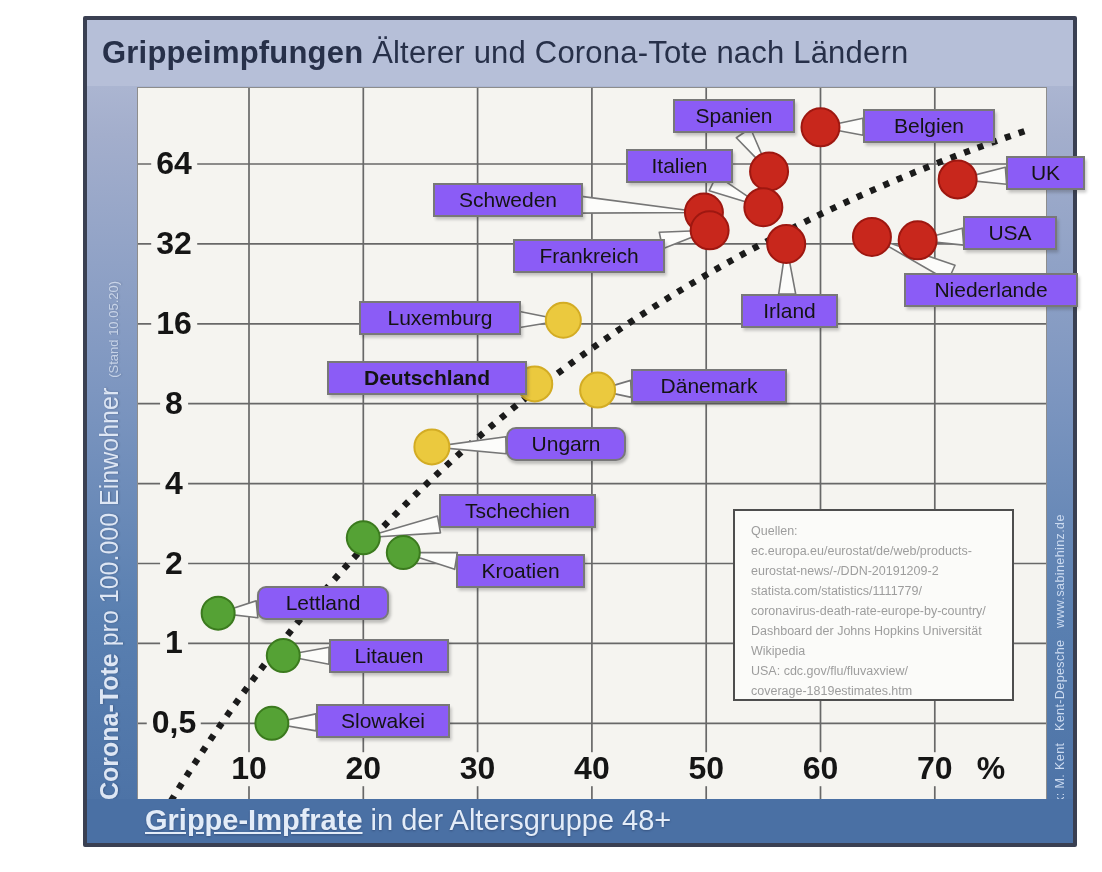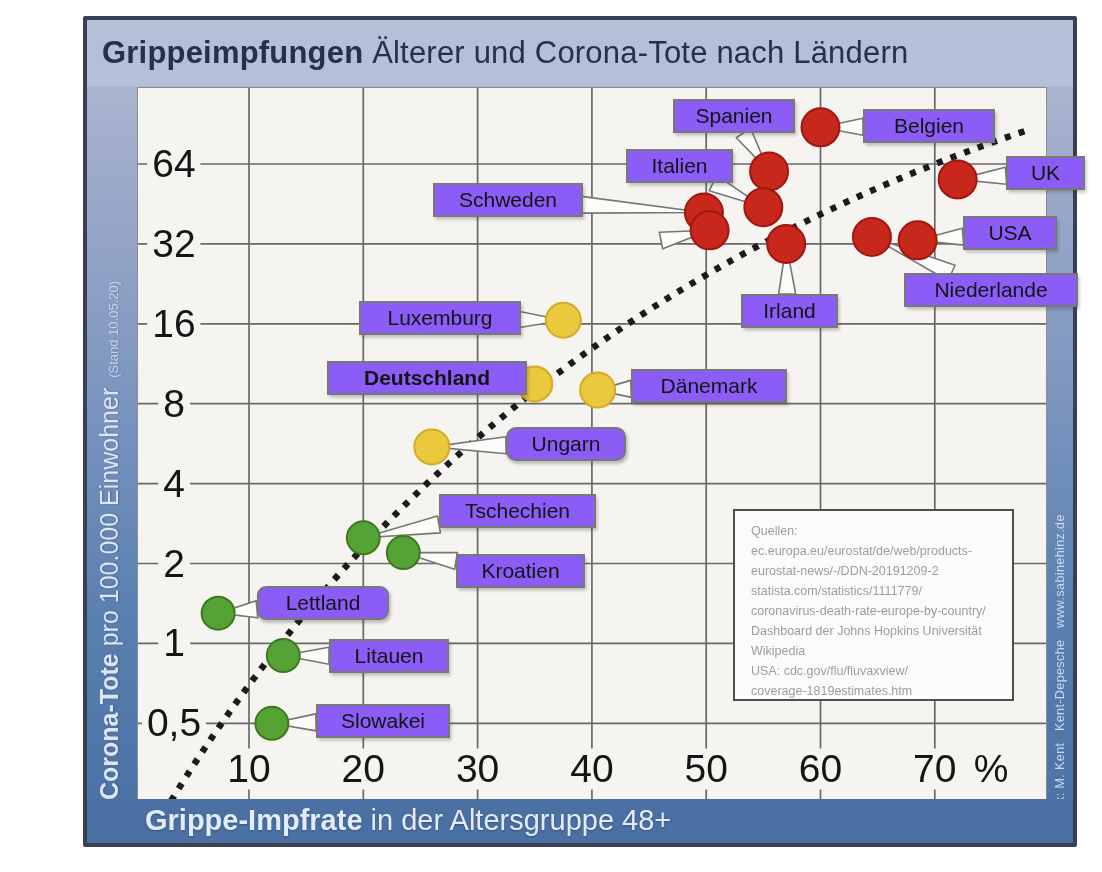--- a/index.html
+++ b/index.html
@@ -9,21 +9,21 @@
         border:4px solid #3a4052;border-radius:2px;
         background:linear-gradient(180deg,#b6bfd8 0%,#a3aecc 14%,#7d96c0 45%,#5a80b1 72%,#4a70a4 100%);}
   #card-inner{position:absolute;left:0;top:0;right:0;bottom:0;}
   .title-band{position:absolute;left:0;top:0;width:100%;height:66px;background:#b6bfd8;}
   .page-title{position:absolute;left:15px;top:0;height:66px;line-height:66px;white-space:nowrap;
         font-size:31px;color:#273049;letter-spacing:.2px;}
   .page-title .b{font-weight:bold;margin-top:12px;}
   .bottom-band{position:absolute;left:0;bottom:0;width:100%;height:44px;background:#4a70a4;}
   .x-axis-title{position:absolute;left:58px;top:0;height:44px;line-height:42px;white-space:nowrap;
         font-size:29px;color:#e3ecf8;text-shadow:0 1px 2px rgba(20,30,60,.35);}
-  .x-axis-title .b{font-weight:bold;}
+  .x-axis-title .b{font-weight:bold;text-decoration:underline;}
   .y-axis-title{position:absolute;left:8px;top:780px;width:760px;white-space:nowrap;
         transform:rotate(-90deg);transform-origin:0 0;font-size:25px;color:#dde6f4;
         text-shadow:0 1px 2px rgba(20,30,60,.3);}
   .y-axis-title .b{font-weight:bold;}
   .y-axis-title .note{font-size:13px;opacity:.75;margin-left:10px;}
   .credit-text{position:absolute;left:966px;top:812px;width:600px;white-space:pre;
         transform:rotate(-90deg);transform-origin:0 0;font-size:12.5px;letter-spacing:.4px;
         color:#cbdaf0;}
   #plot{position:absolute;left:50px;top:67px;width:908px;height:713px;background:#f5f4f0;
         border:1.5px solid #8d8d8d;box-sizing:content-box;}
@@ -31,21 +31,21 @@
   .grid{stroke:#686868;stroke-width:1.7;}
   .trend{fill:none;stroke:#1b1b1b;stroke-width:6.5;stroke-dasharray:6 8.5;}
   .wedge{fill:#fcfcfa;stroke:#767676;stroke-width:1.6;stroke-linejoin:round;}
   .dot-red{fill:#c8271c;stroke:#9e1710;stroke-width:2;}
   .dot-yellow{fill:#ebc93e;stroke:#d3ac24;stroke-width:2;}
   .dot-green{fill:#55a235;stroke:#3b7a1e;stroke-width:2;}
   .country-label{position:absolute;height:30px;background:#8b5cf6;border:2px solid #787878;
         color:#141414;font-size:21px;line-height:30px;text-align:center;white-space:nowrap;
         box-shadow:1.5px 2.5px 3px rgba(50,50,50,.28);}
   .country-label.bold{font-weight:bold;}
-  .ytick,.xtick{position:absolute;transform:translate(-50%,-50%);font-weight:normal;font-size:39px;
+  .ytick,.xtick{position:absolute;transform:translate(-50%,-50%);font-weight:bold;font-size:32px;
         color:#151515;background:#f5f4f0;padding:0 5px;line-height:1.05;white-space:nowrap;}
   #sources-box{position:absolute;left:595px;top:421px;width:281px;height:192px;box-sizing:border-box;
         background:#fbfbf9;border:2px solid #4e4e4e;}
   #sources-text{margin:10px 8px 0 16px;font-size:12.5px;line-height:1.6;color:#9d9d9d;
         white-space:pre-line;}
 </style>
 </head>
 <body>
 
 <div id="page">
@@ -124,20 +124,21 @@
 Dashboard der Johns Hopkins Universität
 Wikipedia
 USA: cdc.gov/flu/fluvaxview/
 coverage-1819estimates.htm</div>
         </div>
       <div class="country-label" style="left: 725px; top: 21px; width: 108px; padding: 0px 10px;">Belgien</div>
           <div class="country-label" style="left: 535px; top: 11px; width: 98px; padding: 0px 10px;">Spanien</div>
           <div class="country-label" style="left: 488px; top: 61px; width: 83px; padding: 0px 10px;">Italien</div>
           <div class="country-label" style="left: 868px; top: 68px; width: 55px; padding: 0px 10px;">UK</div>
           <div class="country-label" style="left: 295px; top: 95px; width: 126px; padding: 0px 10px;">Schweden</div>
+          <div class="country-label" style="left: 375px; top: 151px; width: 128px; padding: 0px 10px;">Frankreich</div>
           <div class="country-label" style="left: 603px; top: 206px; width: 73px; padding: 0px 10px;">Irland</div>
           <div class="country-label" style="left: 766px; top: 185px; width: 150px; padding: 0px 10px;">Niederlande</div>
           <div class="country-label" style="left: 825px; top: 128px; width: 70px; padding: 0px 10px;">USA</div>
           <div class="country-label" style="left: 221px; top: 213px; width: 138px; padding: 0px 10px;">Luxemburg</div>
           <div class="country-label bold" style="left: 173px; top: 273px; width: 176px; padding: 0px 10px; margin-left: 16px;">Deutschland</div>
           <div class="country-label" style="left: 493px; top: 281px; width: 132px; padding: 0px 10px;">Dänemark</div>
           <div class="country-label" style="left: 368px; top: 339px; width: 96px; padding: 0px 10px; border-radius: 10px;">Ungarn</div>
           <div class="country-label" style="left: 301px; top: 406px; width: 133px; padding: 0px 10px;">Tschechien</div>
           <div class="country-label" style="left: 318px; top: 466px; width: 105px; padding: 0px 10px;">Kroatien</div>
           <div class="country-label" style="left: 119px; top: 498px; width: 108px; padding: 0px 10px; border-radius: 9px;">Lettland</div>

